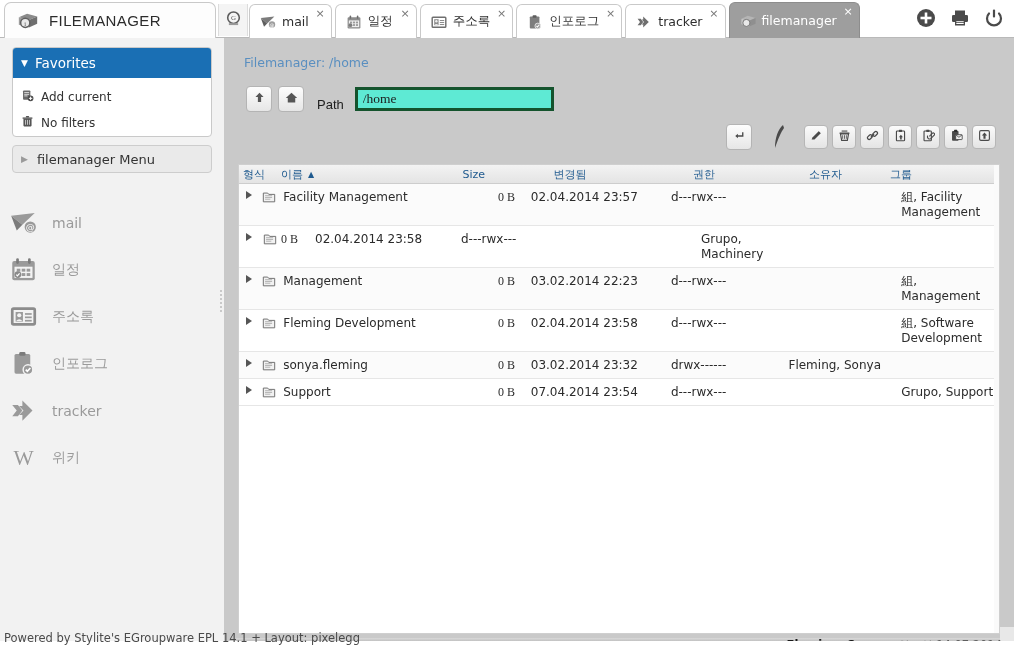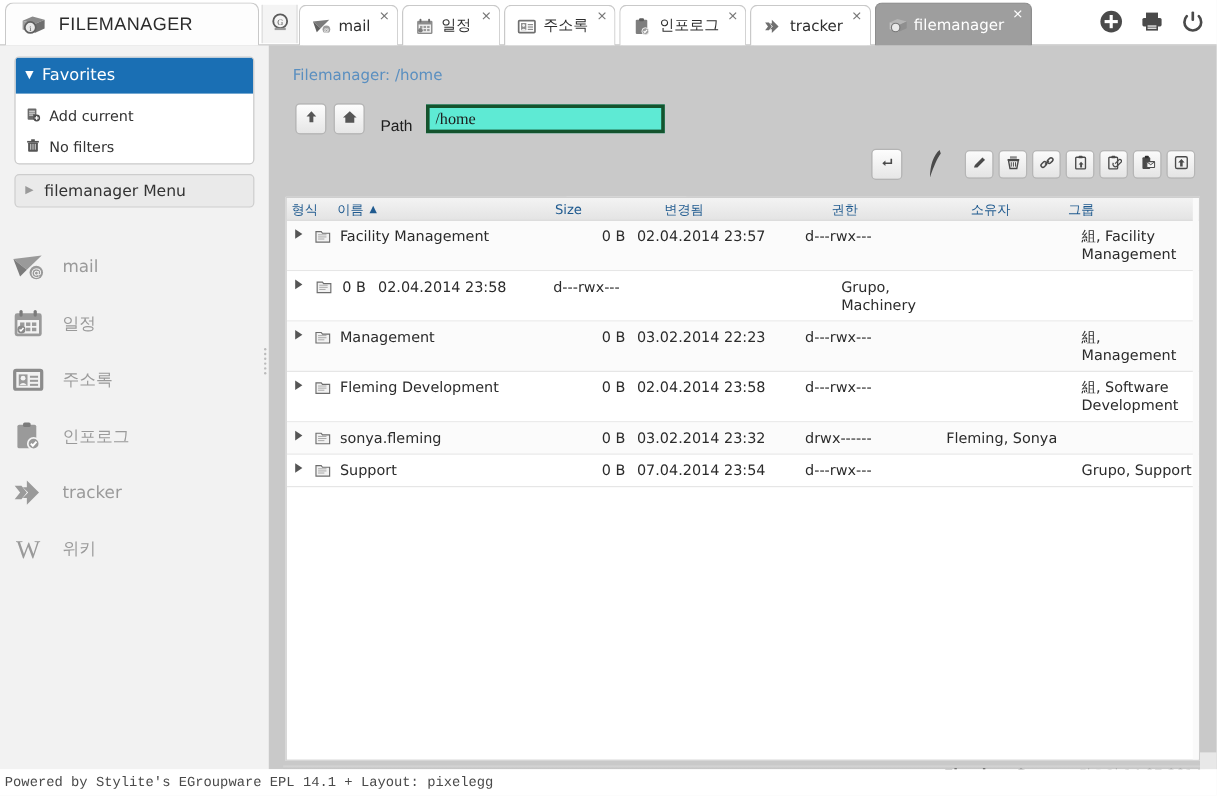--- a/index.html
+++ b/index.html
@@ -246,21 +246,21 @@
     background: #ffffff;
     cursor: pointer;
     align-items: flex-start;
     padding: 6px 0 5px 0;
     min-height: 25px;
   }
   .trow:nth-child(odd) { background: #fbfbfb; }
   .c-exp  { width: 20px; display:flex; align-items:flex-start; justify-content:center; padding-top:1px; }
   .c-ico  { width: 22px; display:flex; align-items:flex-start; justify-content:center; padding-top:0px;}
   .c-name { width: 228px; padding-left: 4px; line-height: 15px; }
-  .c-size { width: 28px; text-align: center; }
+  .c-size { width: 28px; text-align: left; font-family: Liberation Serif, serif; }
   .c-mod  { width: 148px; padding-left: 6px; }
   .c-perm { width: 114px; padding-left: 4px; }
   .c-owner{ width: 122px; text-align: center; }
   .c-group{ width: 110px; padding-left: 8px; line-height: 15px; }
   .exparrow { width:0;height:0;border-top:4px solid transparent;border-bottom:4px solid transparent;border-left:6px solid #555; }
 
   .vscroll {
     position: absolute; right: 0px; top: 0; width: 5px; height: 470px;
     background: #fafafa;
   }
@@ -269,22 +269,22 @@
   .userline {
     position: absolute; right: 12px; bottom: 10px;
     font-size: 11.5px; color: #5e5e5e;
   }
   .userline b { color: #1a1a1a; }
   .hrule {
     position: absolute; left: 236px; right: 10px; bottom: 22px; height: 3px;
     background: linear-gradient(#d8d8d8,#c2c2c2);
   }
   .poweredby {
-    position: absolute; left: 4px; bottom: 4px;
-    font-size: 11.5px; color: #4a4a4a; font-family: Liberation Mono, monospace;
+    position: absolute; left: 4px; bottom: 18px;
+    font-size: 11.5px; color: #4a4a4a;
   }
   .footerbar {
     position: absolute; left: 0; bottom: 0; width: 1014px; height: 22px;
     background: #ffffff;
   }
   .scroll-corner {
     position: absolute; right: 0; bottom: 22px; width: 14px; height: 14px; background:#e8e8e8;
   }
 </style>
 </head>

